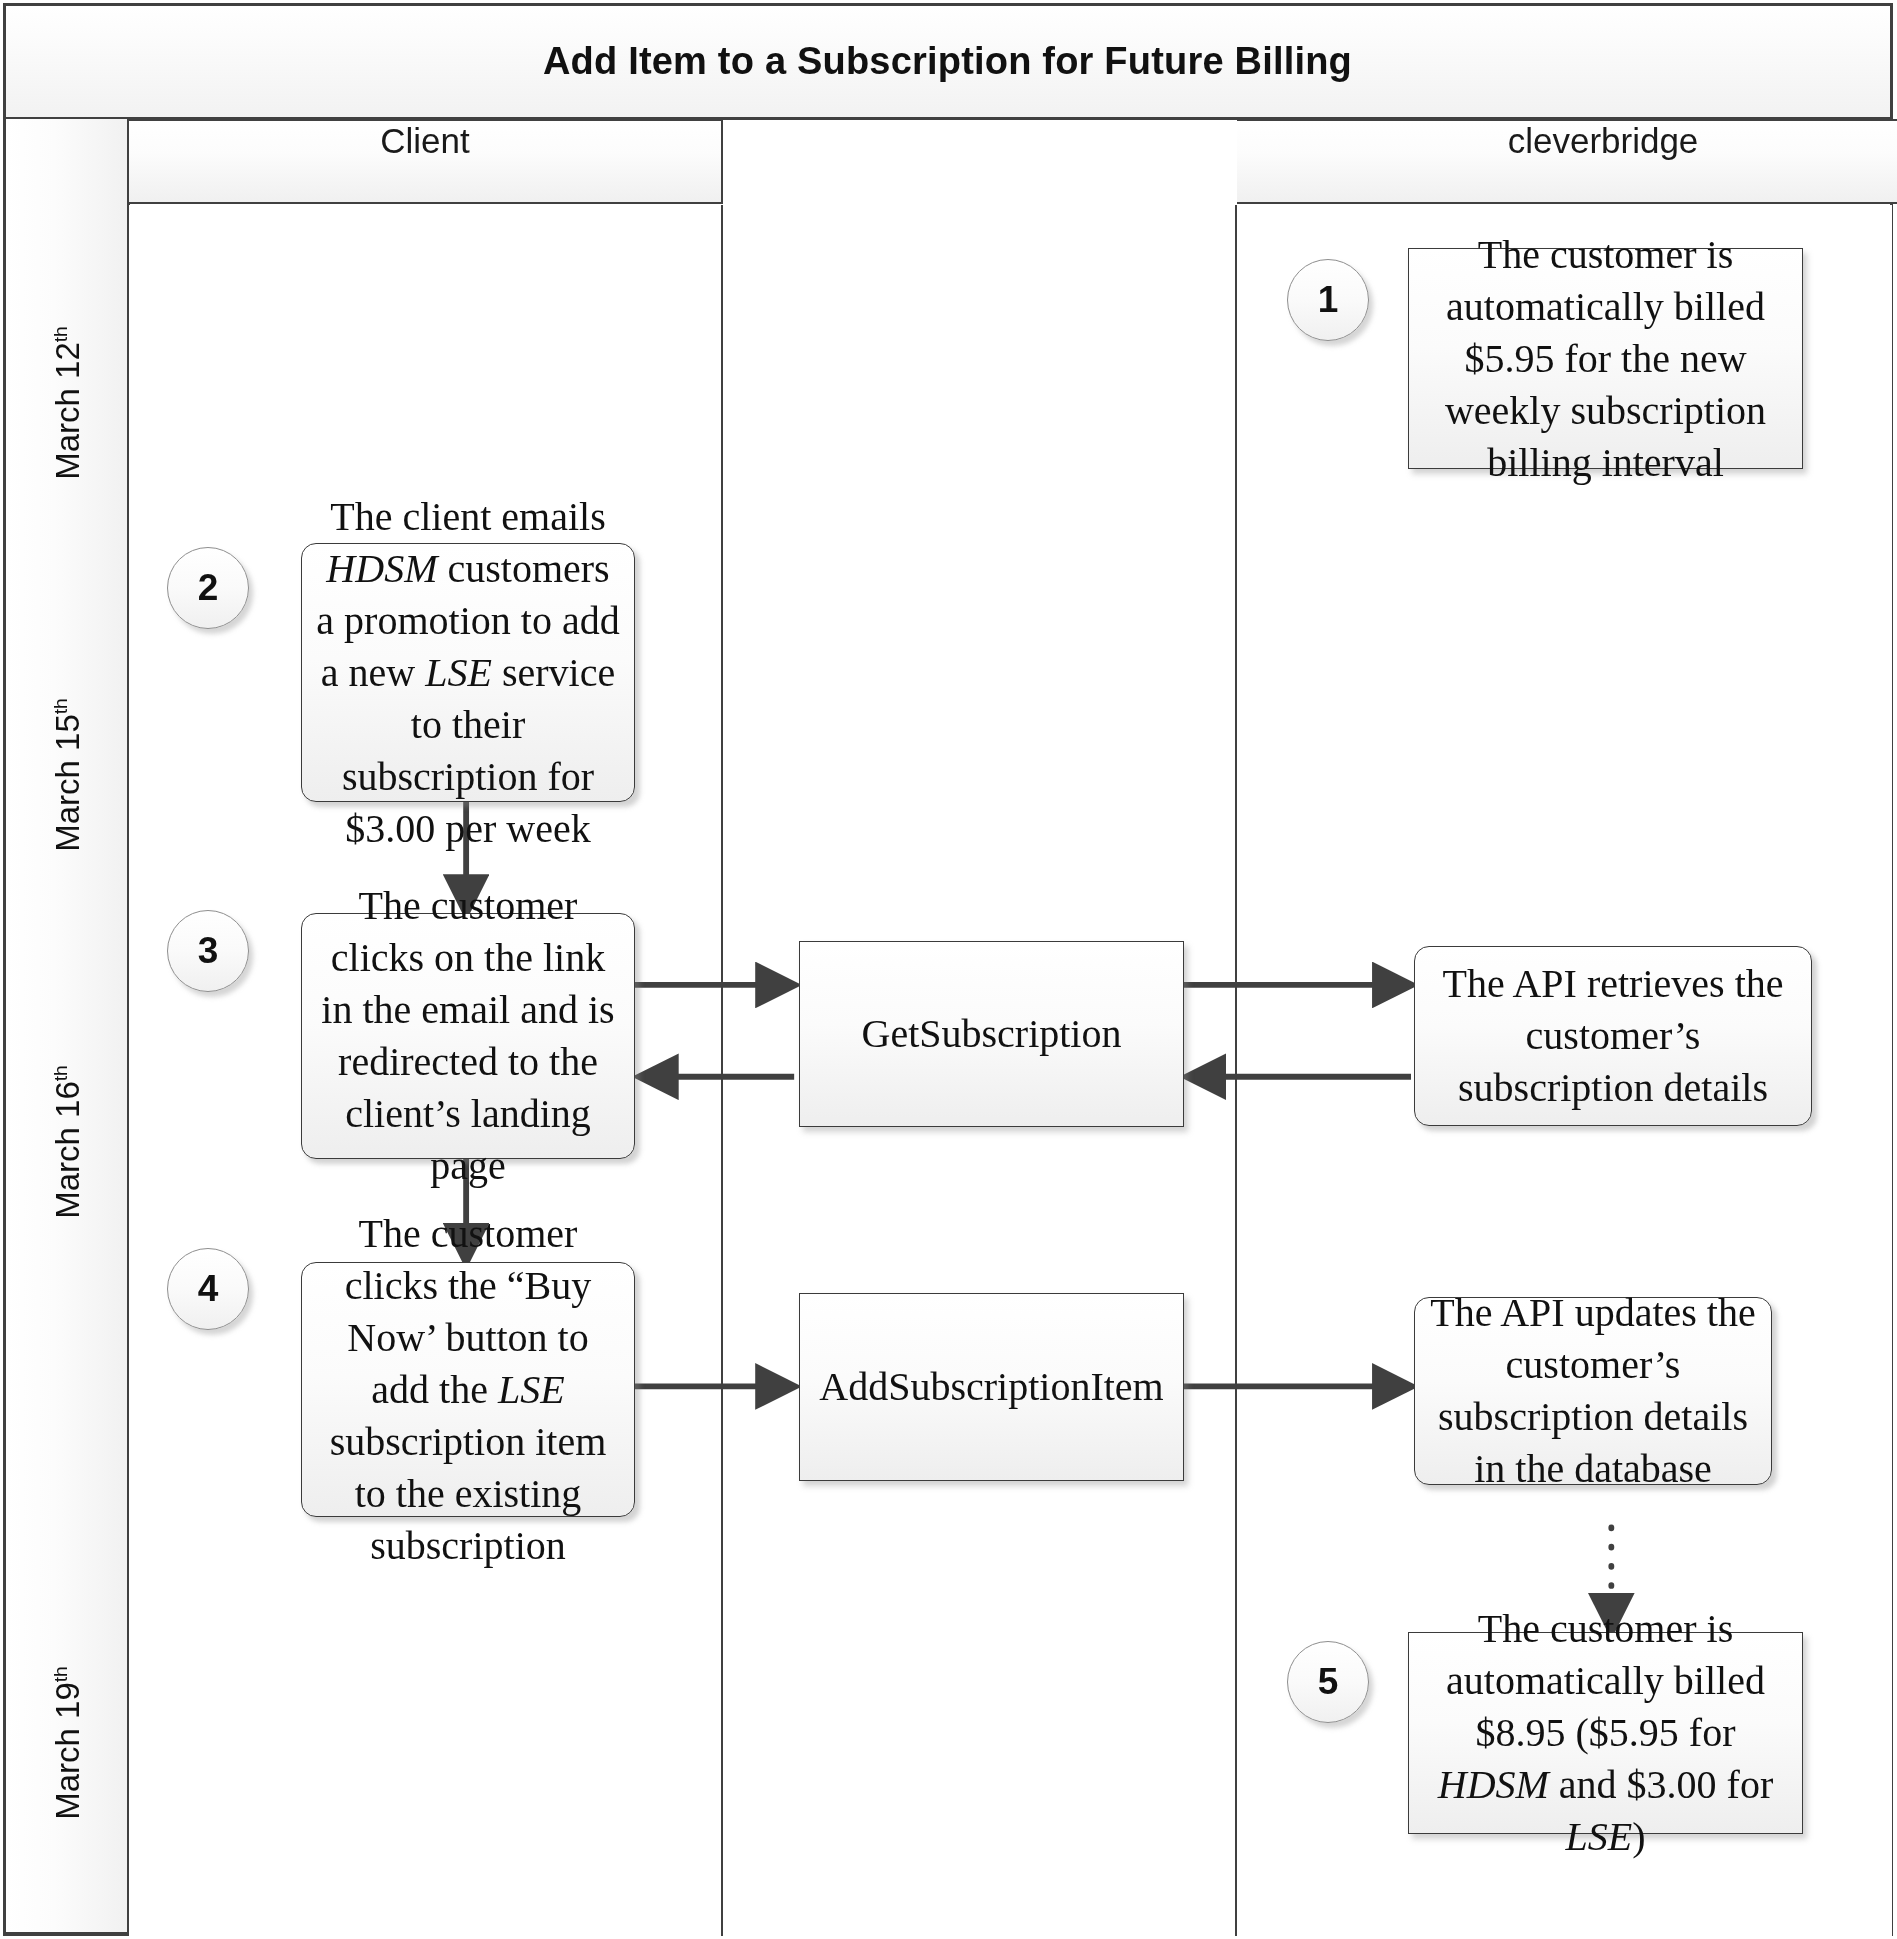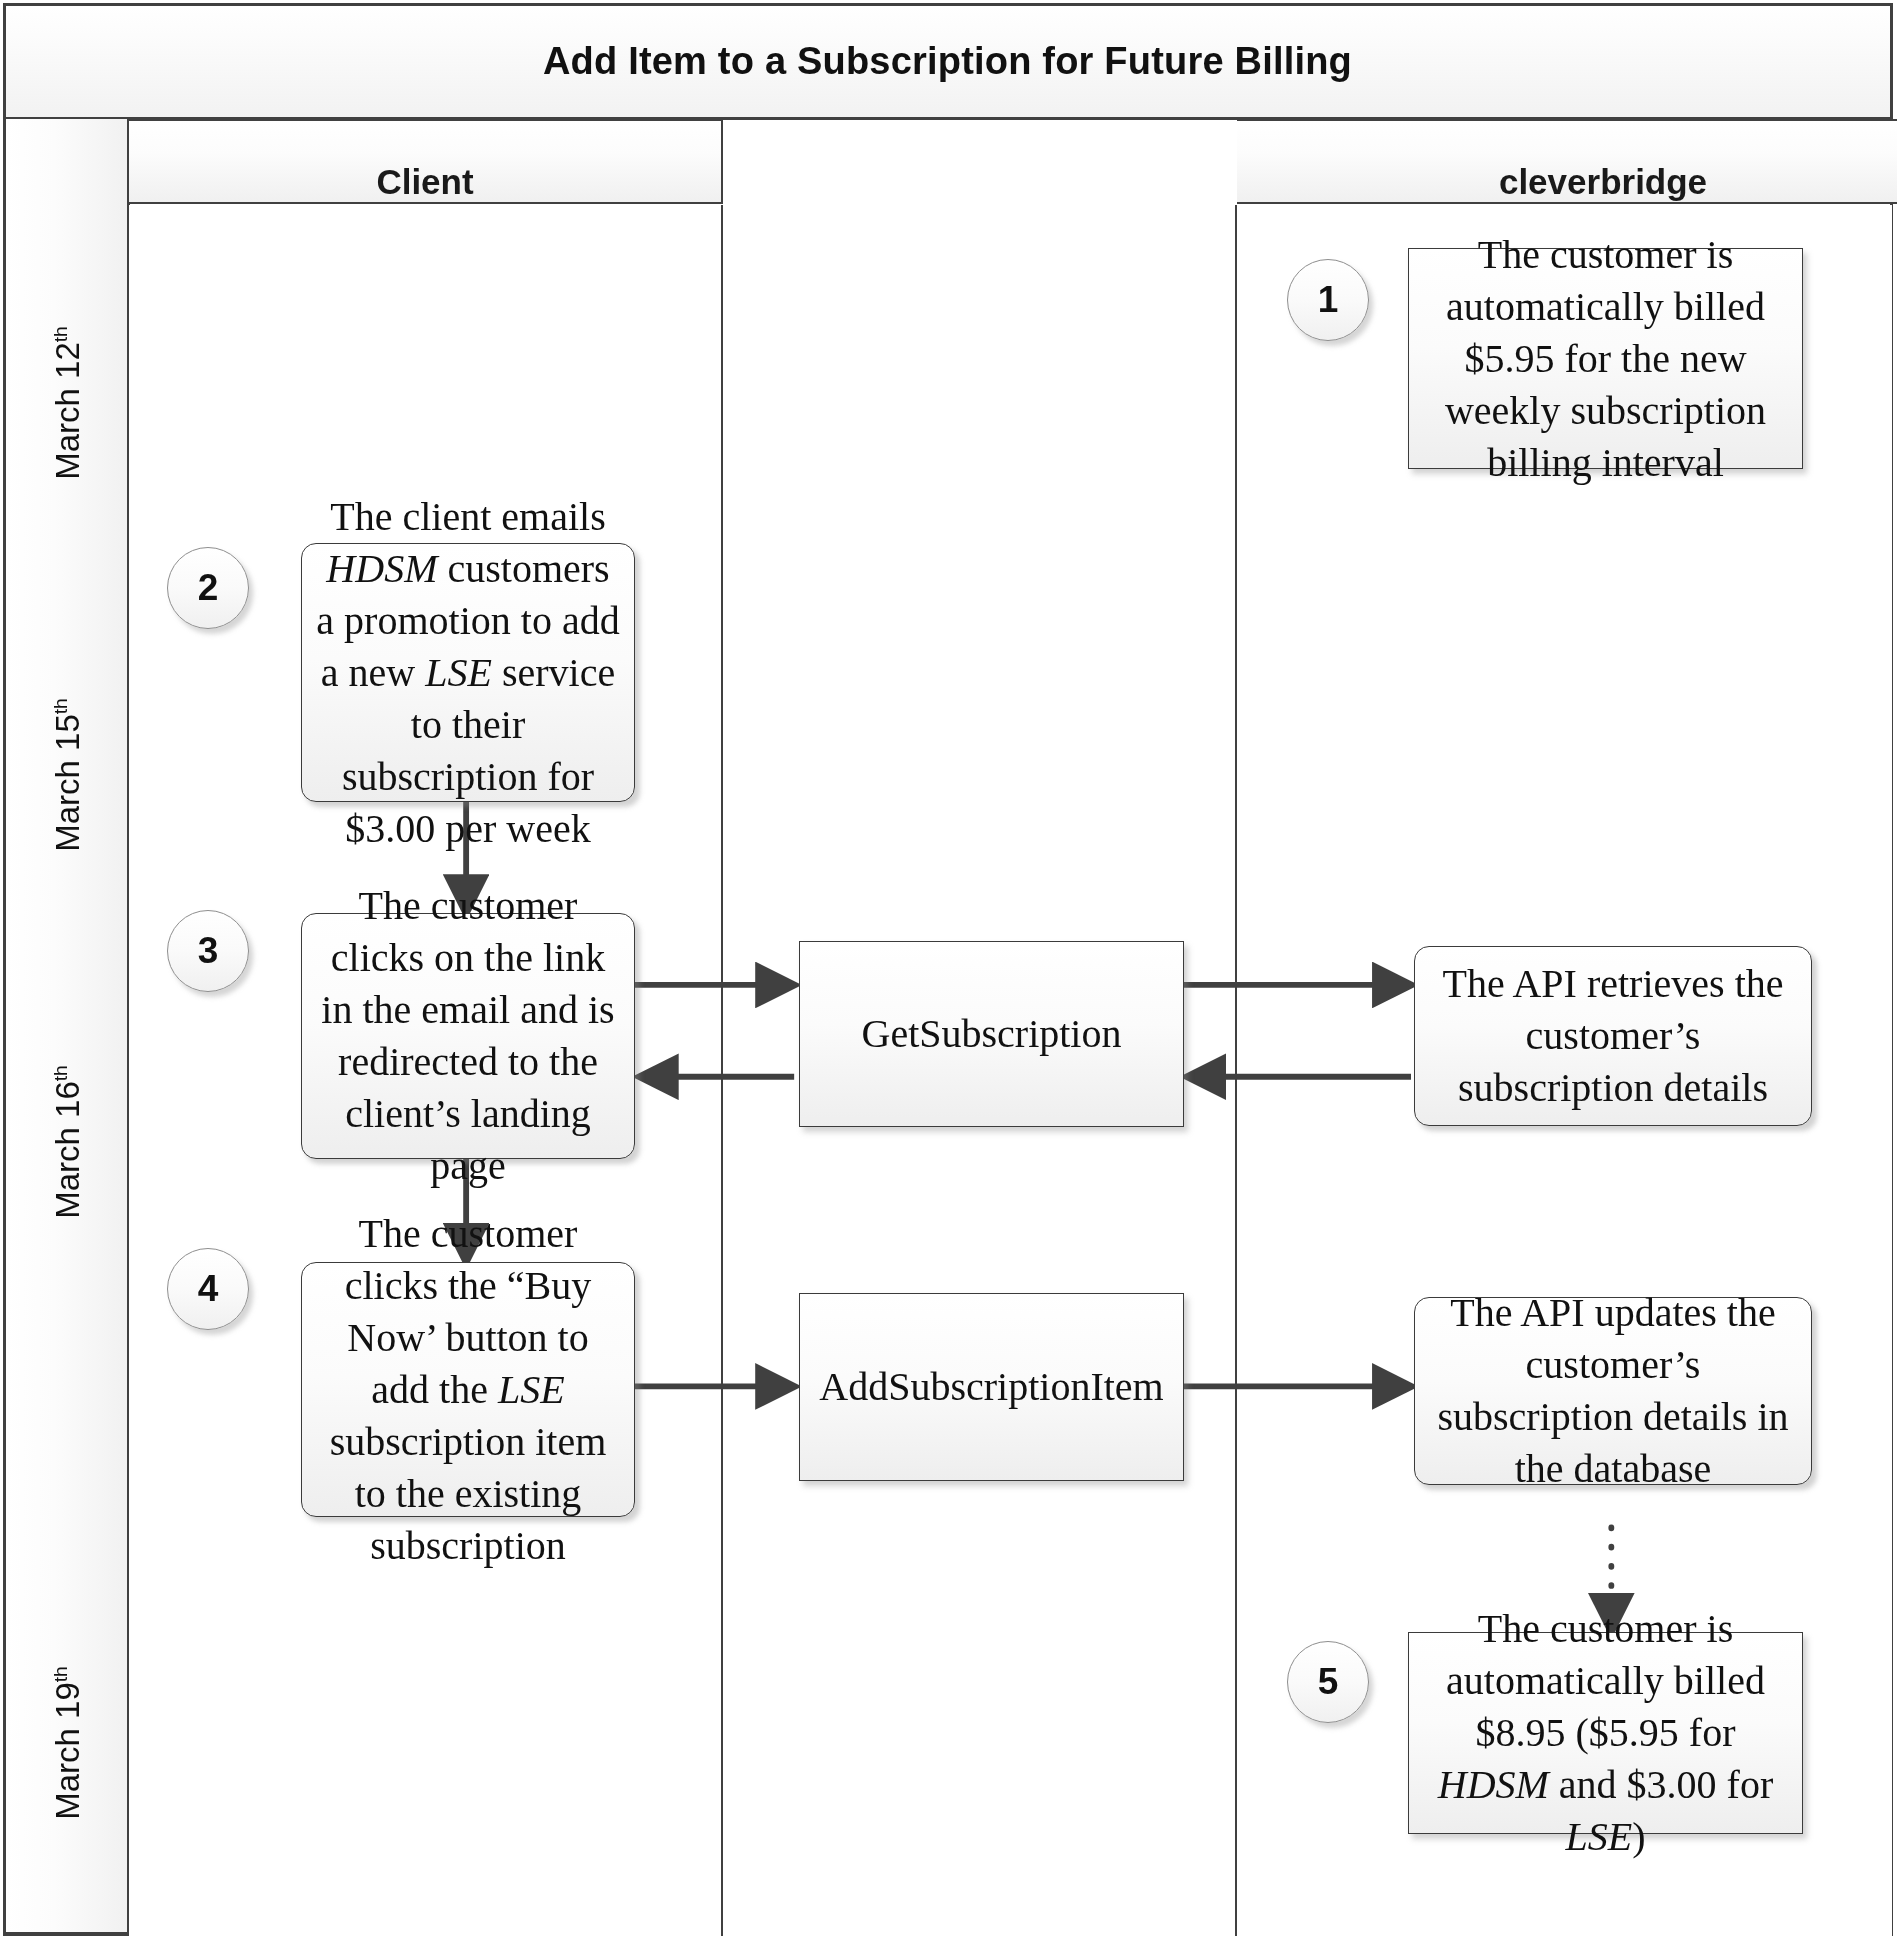--- a/index.html
+++ b/index.html
@@ -90,23 +90,22 @@
   
   .lane-head {
     position: absolute;
     top: 119px;
     height: 85px;
     box-sizing: border-box;
     border: 2.5px solid #404040;
     border-left: none;
     background: linear-gradient(to bottom, #ffffff 0%, #fcfcfc 40%, #f0f0f0 100%);
     display: flex;
-    align-items: flex-end;
-    justify-content: center;
-    font-weight: bold;
+    align-items: flex-start;
+    justify-content: center;
   }
   .lane-head-text {
     font-size: 35px;
     color: #1a1a1a;
   }
 
   
   .lane-body {
     position: absolute;
     top: 205px;
@@ -258,21 +257,21 @@
 
   <div class="badge" style="left:167px; top:1248px;">
     <span>4</span>
   </div>
   <div class="node rounded" style="left:301px; top:1262px; width:334px; height:255px;">
     <span>The customer clicks the “Buy Now’ button to add the <i>LSE</i> subscription item to the existing subscription</span>
   </div>
   <div class="node sharp" style="left:799px; top:1293px; width:385px; height:188px;">
     <span>AddSubscriptionItem</span>
   </div>
-  <div class="node rounded" style="left:1414px; top:1297px; width:398px; height:188px;">
+  <div class="node rounded" style="left:1414px; top:1297px; width:358px; height:188px;">
     <span>The API updates the customer’s subscription details in the database</span>
   </div>
 
   <div class="badge" style="left:1287px; top:1641px;">
     <span>5</span>
   </div>
   <div class="node sharp" style="left:1408px; top:1632px; width:395px; height:202px;">
     <span>The customer is automatically billed $8.95 ($5.95 for <i>HDSM</i> and $3.00 for <i>LSE</i>)</span>
   </div>
 

